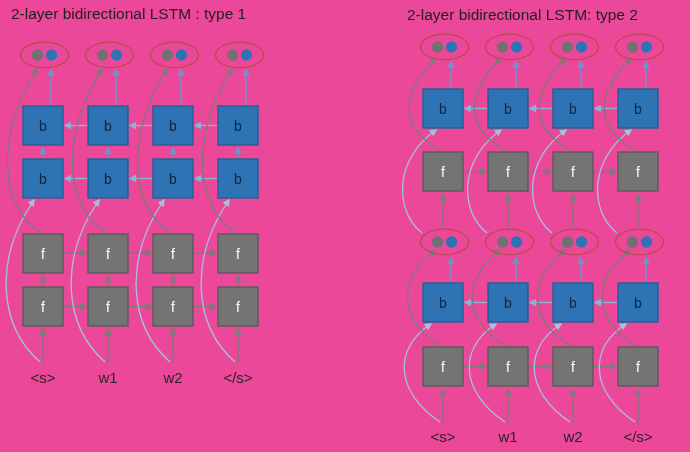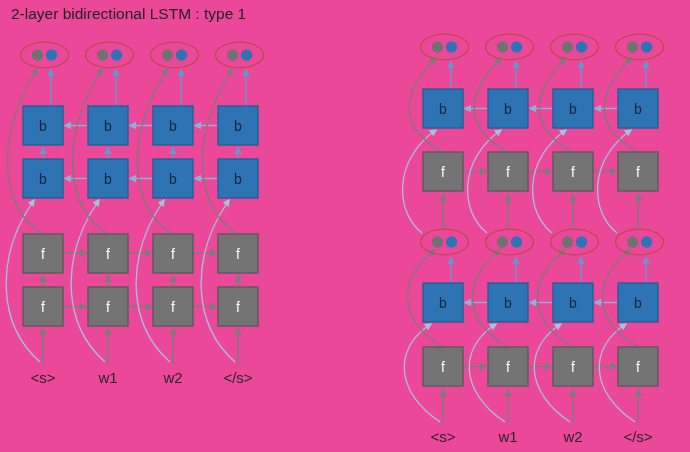--- a/index.html
+++ b/index.html
@@ -13,20 +13,21 @@
   }
   #title1{left:11px;top:5px;}
   #title2{left:407px;top:6px;}
   svg{position:absolute;left:0;top:0;}
 </style>
 </head>
 <body>
 
 <div class="canvas">
   <div class="title" id="title1">2-layer bidirectional LSTM : type 1</div>
+  <div class="title" id="title2">2-layer bidirectional LSTM: type 2</div>
   <svg id="dg" width="690" height="452" viewBox="0 0 690 452">
       <defs>
         <marker id="mg" viewBox="0 0 10 10" refX="8" refY="5" markerWidth="7.5" markerHeight="7.5" orient="auto" markerUnits="userSpaceOnUse">
           <path d="M0,0L10,5L0,10z" fill="#7b7b7b"></path>
         </marker>
         <marker id="mb" viewBox="0 0 10 10" refX="8" refY="5" markerWidth="7.5" markerHeight="7.5" orient="auto" markerUnits="userSpaceOnUse">
           <path d="M0,0L10,5L0,10z" fill="#6499cf"></path>
         </marker>
         <marker id="mbl" viewBox="0 0 10 10" refX="8" refY="5" markerWidth="7.5" markerHeight="7.5" orient="auto" markerUnits="userSpaceOnUse">
           <path d="M0,0L10,5L0,10z" fill="#8db2da"></path>

